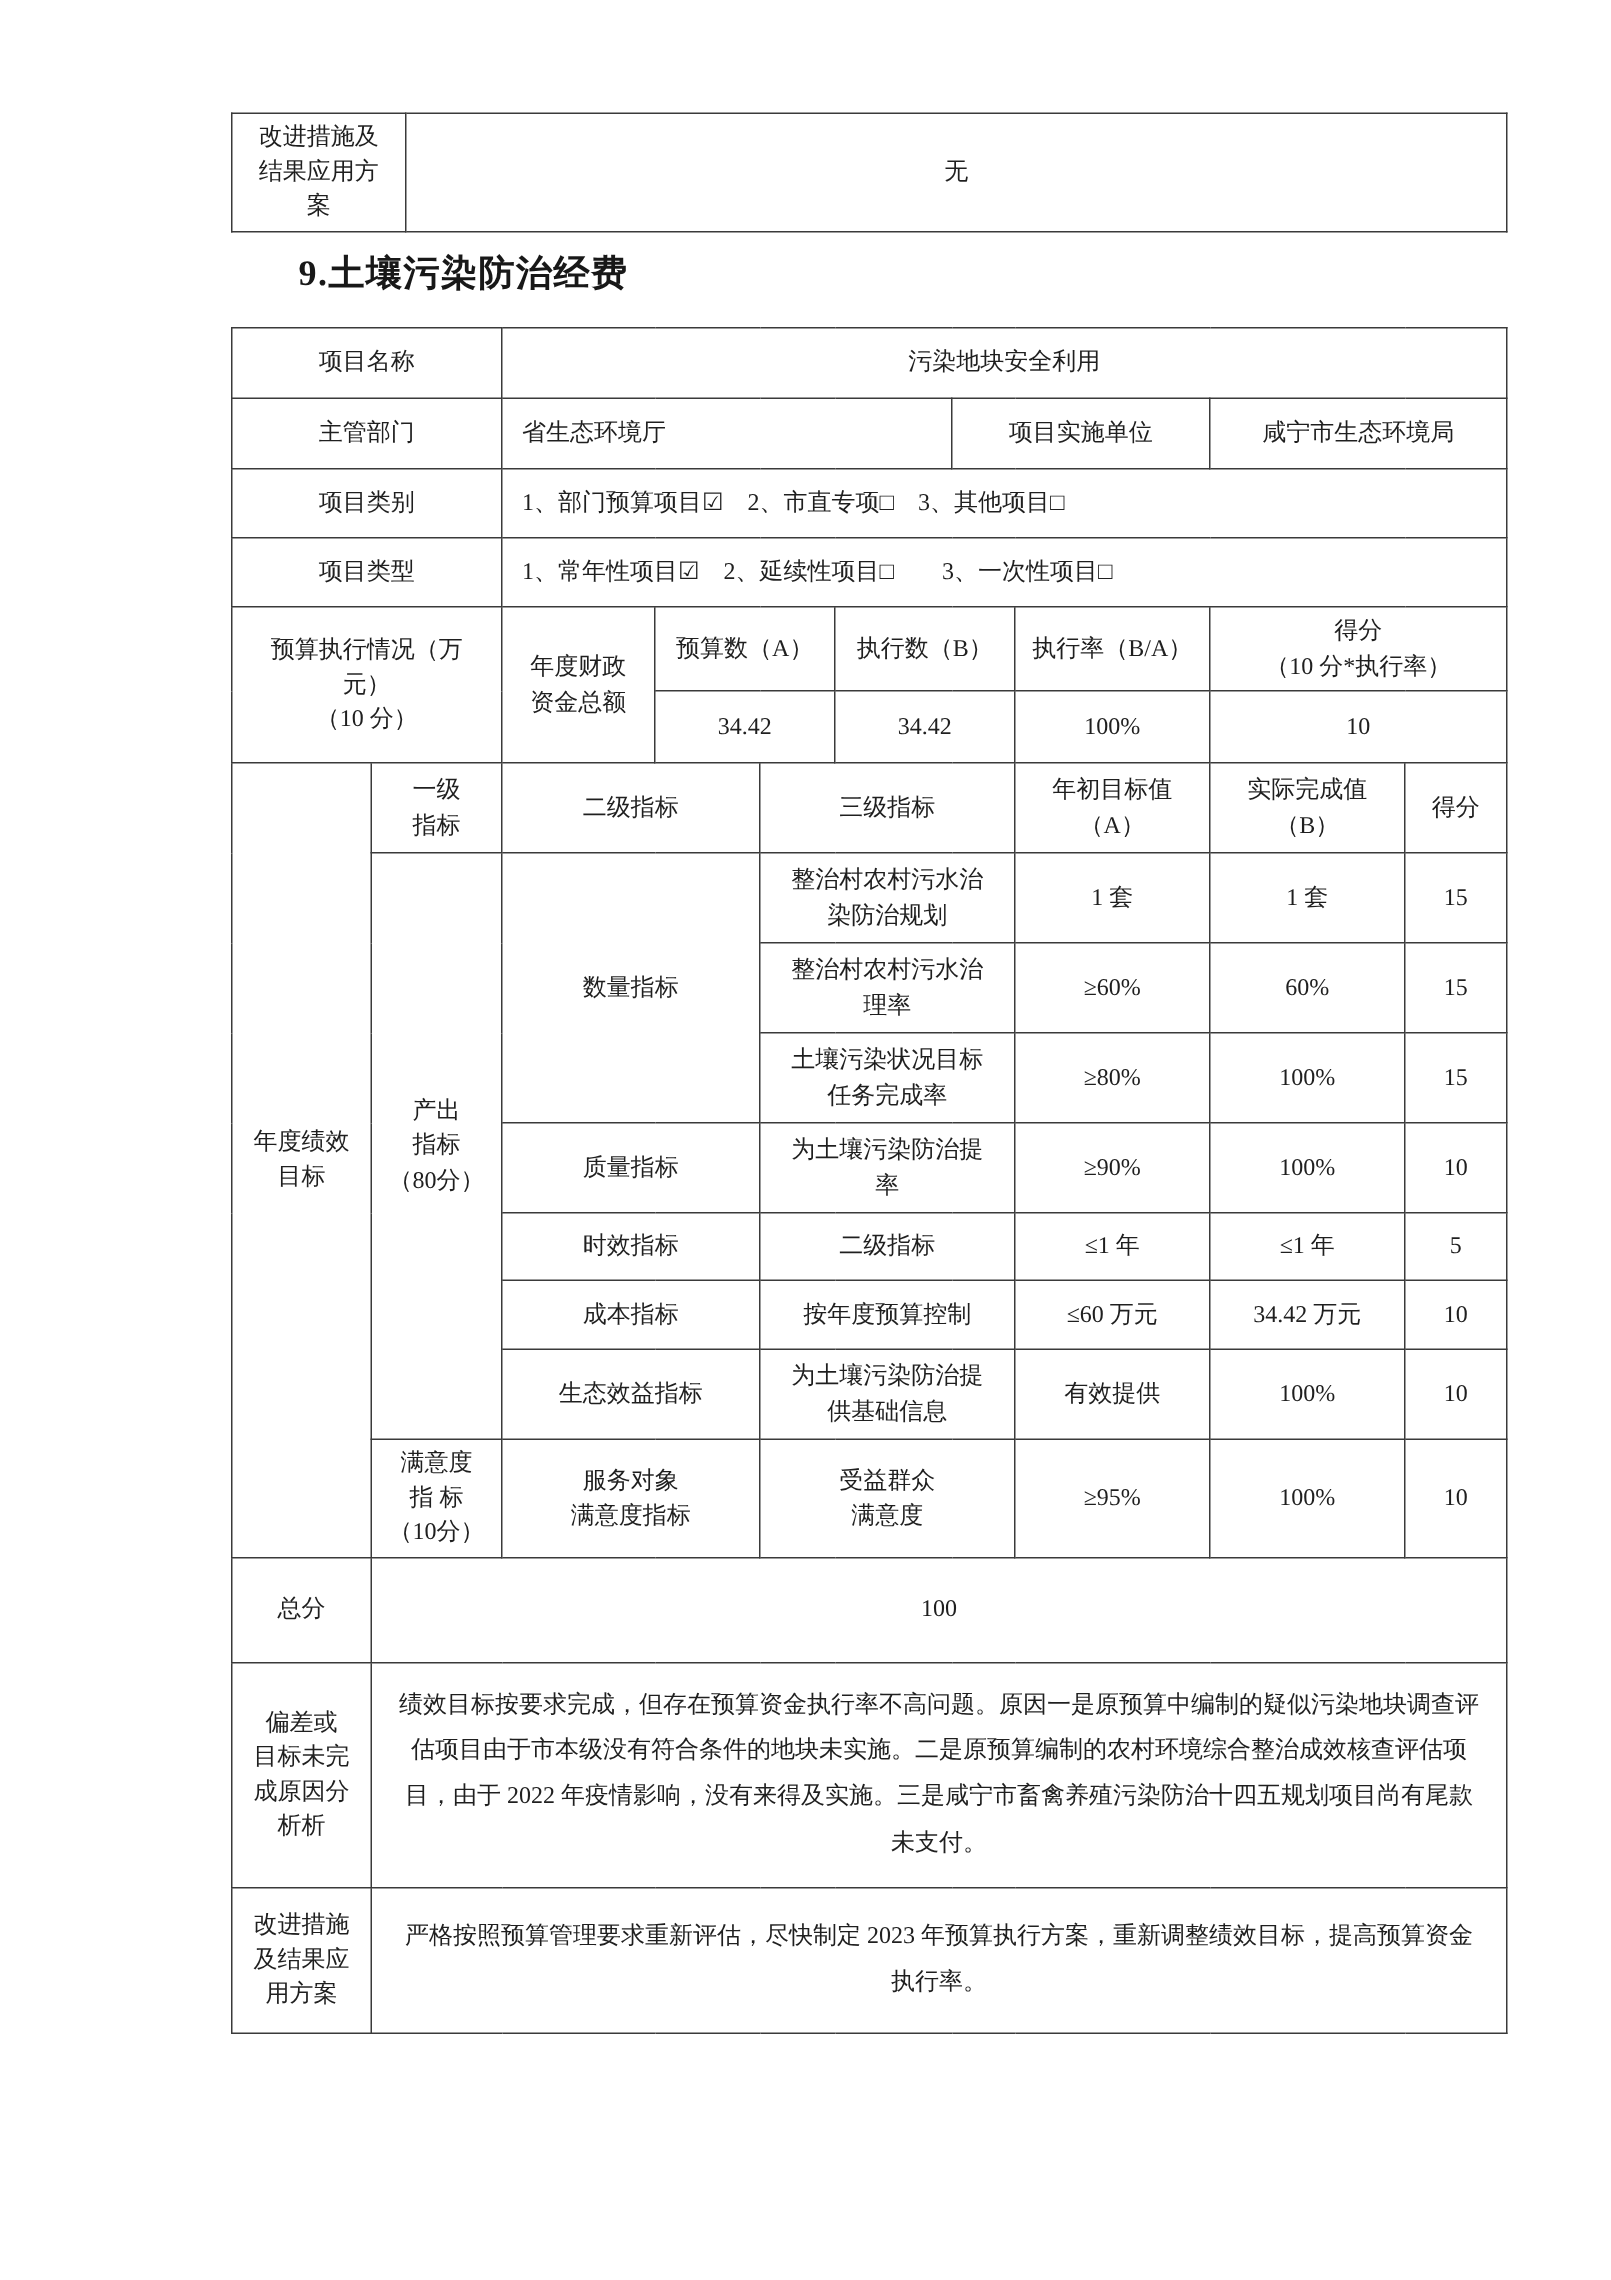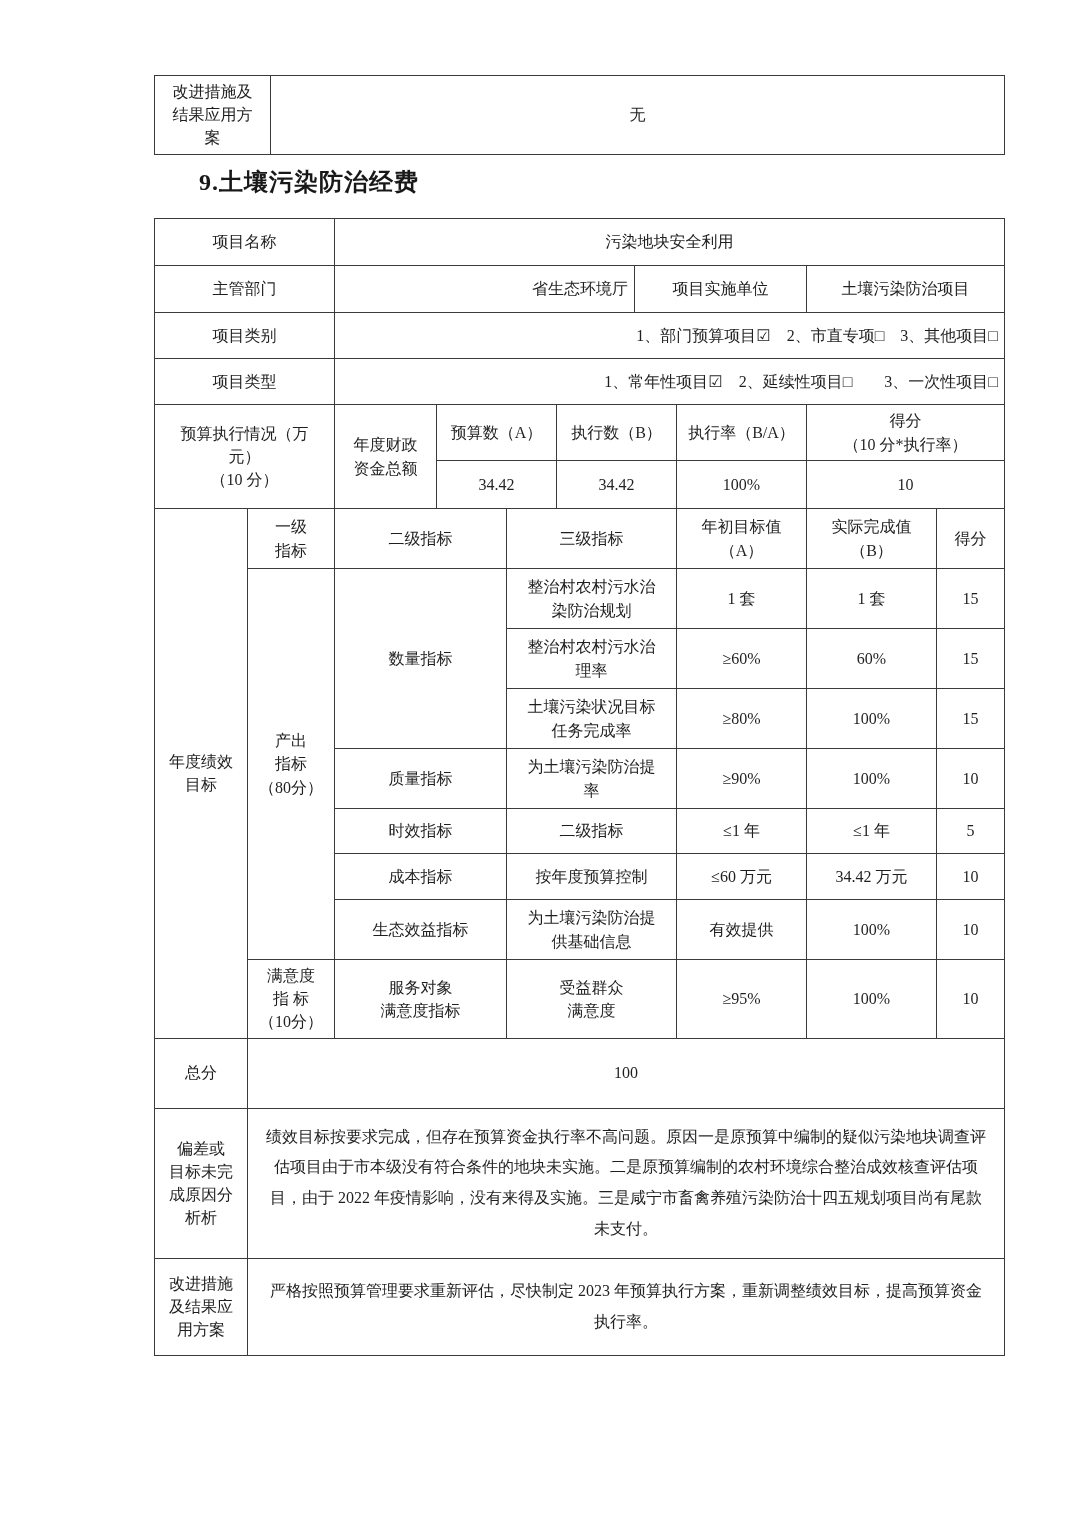--- a/index.html
+++ b/index.html
@@ -25,21 +25,21 @@
   table.tbl td {
     border: 1px solid #3a3a3a;
     text-align: center;
     vertical-align: middle;
     font-size: 16px;
     line-height: 1.45;
     padding: 4px 6px;
     white-space: pre-line;
     overflow: hidden;
   }
-  table.tbl td.l { text-align: right; padding-left: 13px; }
+  table.tbl td.l { text-align: left; padding-left: 13px; }
   table.tbl td.para {
     text-align: center;
     line-height: 1.92;
     padding: 12px 16px;
   }
   .prev-table { position: absolute; top: 75px; left: 113px; }
   .main-table { position: absolute; top: 218px; left: 113px; }
   .heading {
     position: absolute; top: 166px; left: 158px;
     margin: 0;
@@ -94,21 +94,21 @@
     <tbody>
         <tr style="height:47px">
       <td colspan="2">项目名称</td>
       <td colspan="8">污染地块安全利用</td>
     </tr>
 
     <tr style="height:47px">
       <td colspan="2">主管部门</td>
       <td colspan="4" class="l">省生态环境厅</td>
       <td colspan="2">项目实施单位</td>
-      <td colspan="2">土壤污染防治项目</td>
+      <td colspan="2">咸宁市生态环境局</td>
     </tr>
 
     <tr style="height:46px">
       <td colspan="2">项目类别</td>
       <td colspan="8" class="l">1、部门预算项目☑　2、市直专项□　3、其他项目□</td>
     </tr>
 
     <tr style="height:46px">
       <td colspan="2">项目类型</td>
       <td colspan="8" class="l">1、常年性项目☑　2、延续性项目□　　3、一次性项目□</td>

